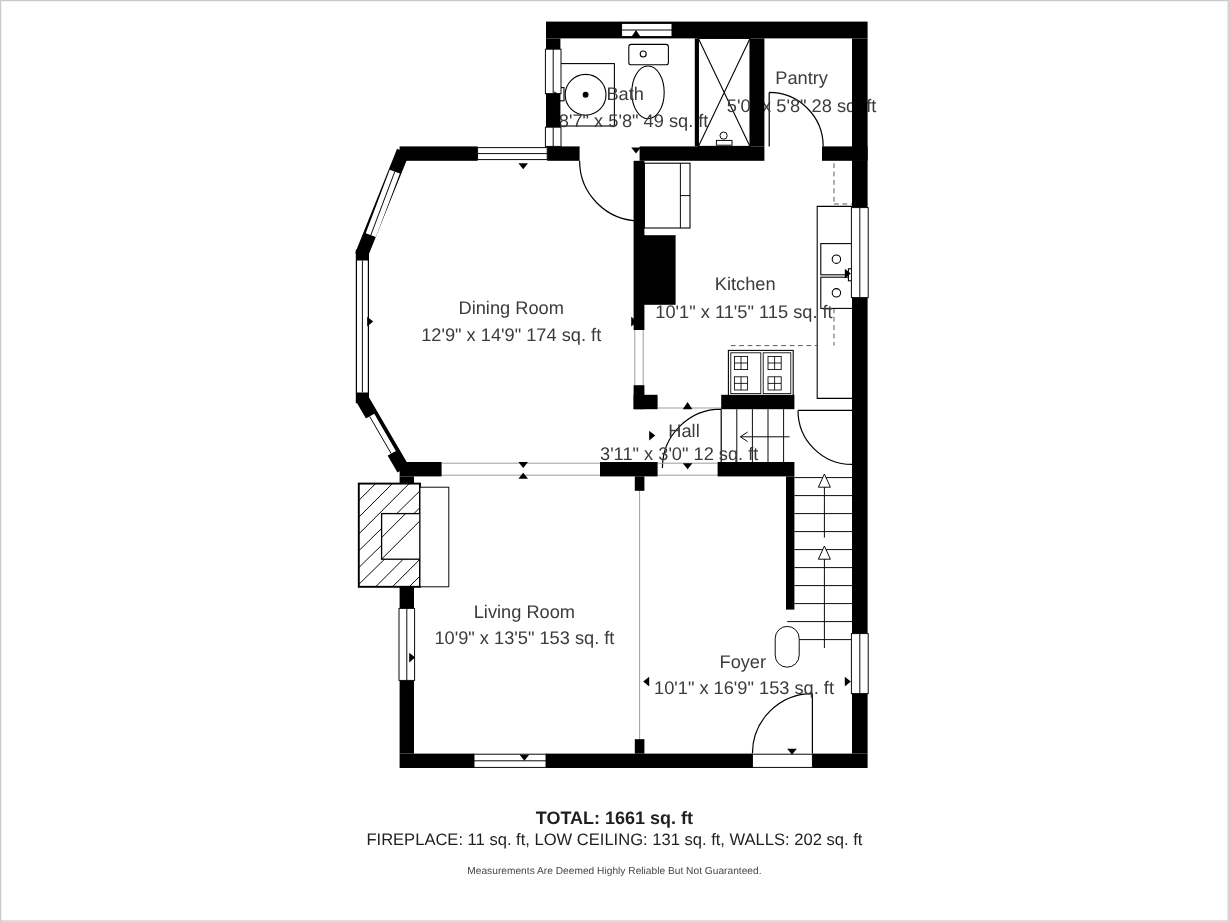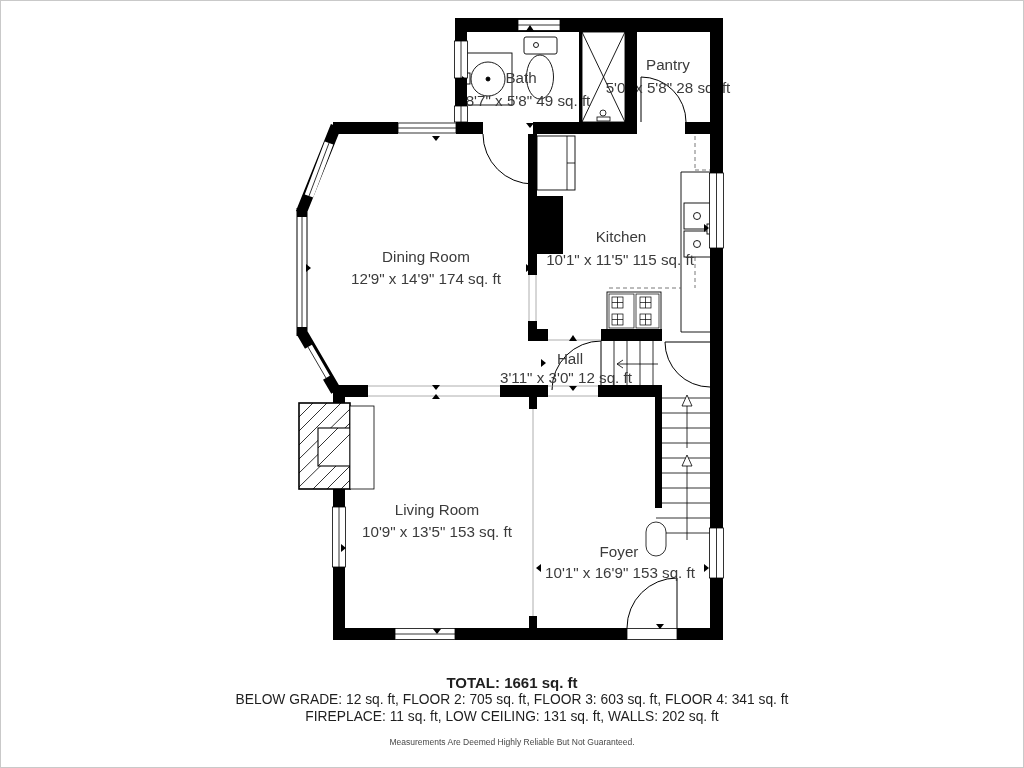--- a/index.html
+++ b/index.html
@@ -221,16 +221,15 @@
     <polygon points="433,629 441,629 437,634"></polygon>
     <polygon points="541,564 541,572 536,568"></polygon>
     <polygon points="704,564 704,572 709,568"></polygon>
     <polygon points="656,624 664,624 660,629"></polygon>
     <polygon points="704,224 704,232 709,228"></polygon>
   </g>
 </svg>
 
 <div class="summary">
   <div class="total">TOTAL: 1661 sq. ft</div>
-  <div class="ln">BELOW GRADE: 12 sq. ft, FLOOR 2: 705 sq. ft, FLOOR 3: 603 sq. ft, FLOOR 4: 341 sq. ft</div>
   <div class="ln">FIREPLACE: 11 sq. ft, LOW CEILING: 131 sq. ft, WALLS: 202 sq. ft</div>
   <div class="disclaimer">Measurements Are Deemed Highly Reliable But Not Guaranteed.</div>
 </div>
 
 </body></html>

